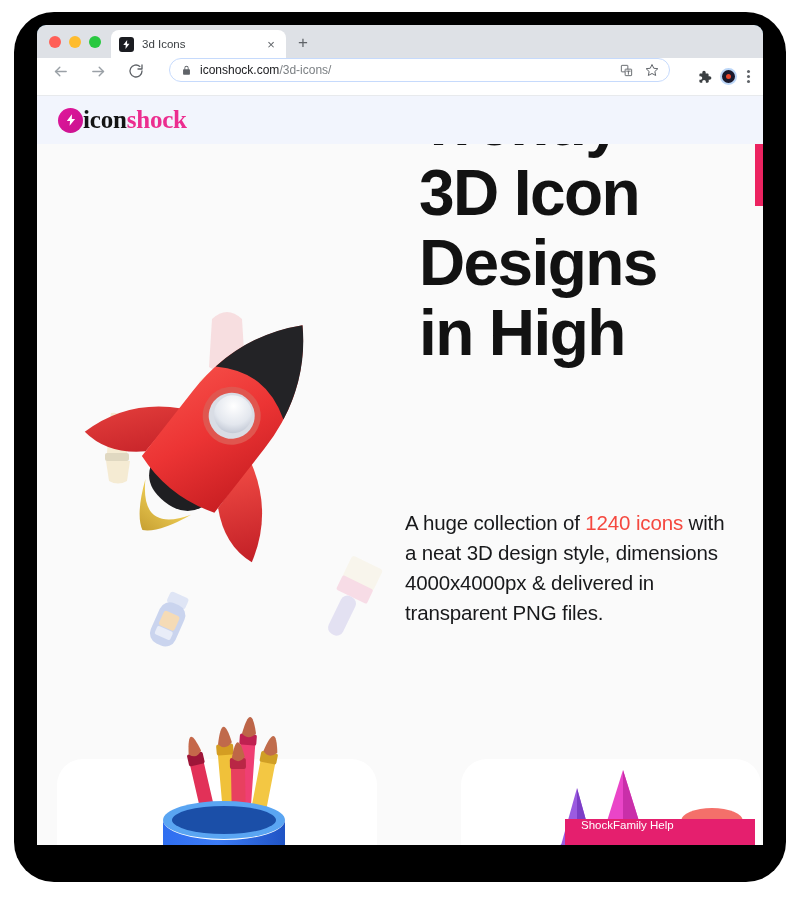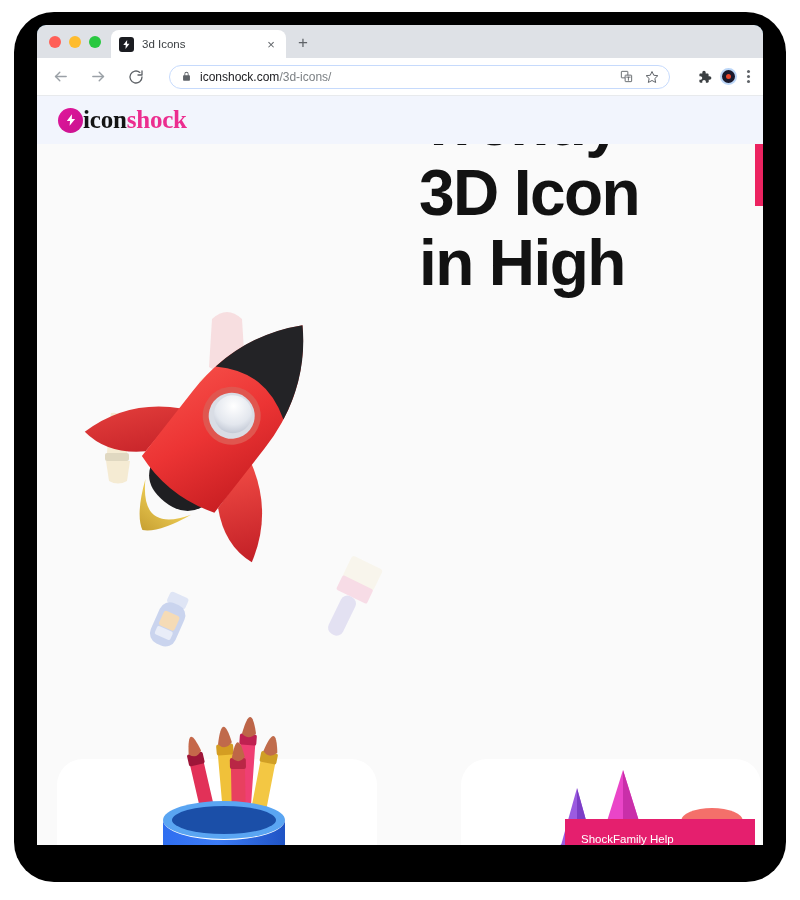--- a/index.html
+++ b/index.html
@@ -97,21 +97,20 @@
     line-height: 1;
     margin: 0 0 7px 12px;
     font-weight: 300;
   }
 
   
   #toolbar {
     height: 38px;
     background: #ffffff;
     display: flex;
-    align-items: center;
     padding: 0 10px;
     box-sizing: border-box;
     gap: 12px;
     border-bottom: 1px solid #e8eaed;
   }
   .nav-btn {
     width: 26px; height: 26px;
     display: flex; align-items: center; justify-content: center;
     color: #9aa0a6;
     flex: 0 0 auto;
@@ -262,21 +261,21 @@
 
   
   #help-widget {
     position: absolute;
     right: 8px;
     bottom: 0;
     width: 190px;
     height: 26px;
     background: #e51f6e;
     display: flex;
-    align-items: flex-end;
+    align-items: flex-start;
     padding-left: 16px;
     box-sizing: border-box;
     z-index: 35;
   }
   #help-widget-label {
     color: #ffffff;
     font-size: 11.5px;
   }
 
   
@@ -567,23 +566,27 @@
 
           <path d="M112 130 L158 108 L204 130 L158 152 Z" fill="#6ecdf8"></path>
           <path d="M112 130 L112 172 L158 194 L158 152 Z" fill="url(#cubeF)"></path>
           <path d="M158 152 L158 194 L204 172 L204 130 Z" fill="#2a94d8"></path>
         </svg>
       </span>
 
       <h1 id="hero-heading">
         <span class="hl">Trendy</span>
         <span class="hl">3D Icon</span>
+        <span class="hl">Designs</span>
         <span class="hl">in High</span>
       </h1>
 
+      <p id="hero-paragraph">
+        <span>A huge collection of </span><span class="count-highlight">1240 icons</span><span> with a neat 3D design style, dimensions 4000x4000px &amp; delivered in transparent PNG files.</span>
+      </p>
 
       <div id="help-widget">
         <span id="help-widget-label">ShockFamily Help</span>
       </div>
     </div>
 
     <div id="site-header">
       <div id="brand-logo">
         <span id="logo-mark">
           <svg width="14" height="14" viewBox="0 0 24 24" aria-hidden="true">

